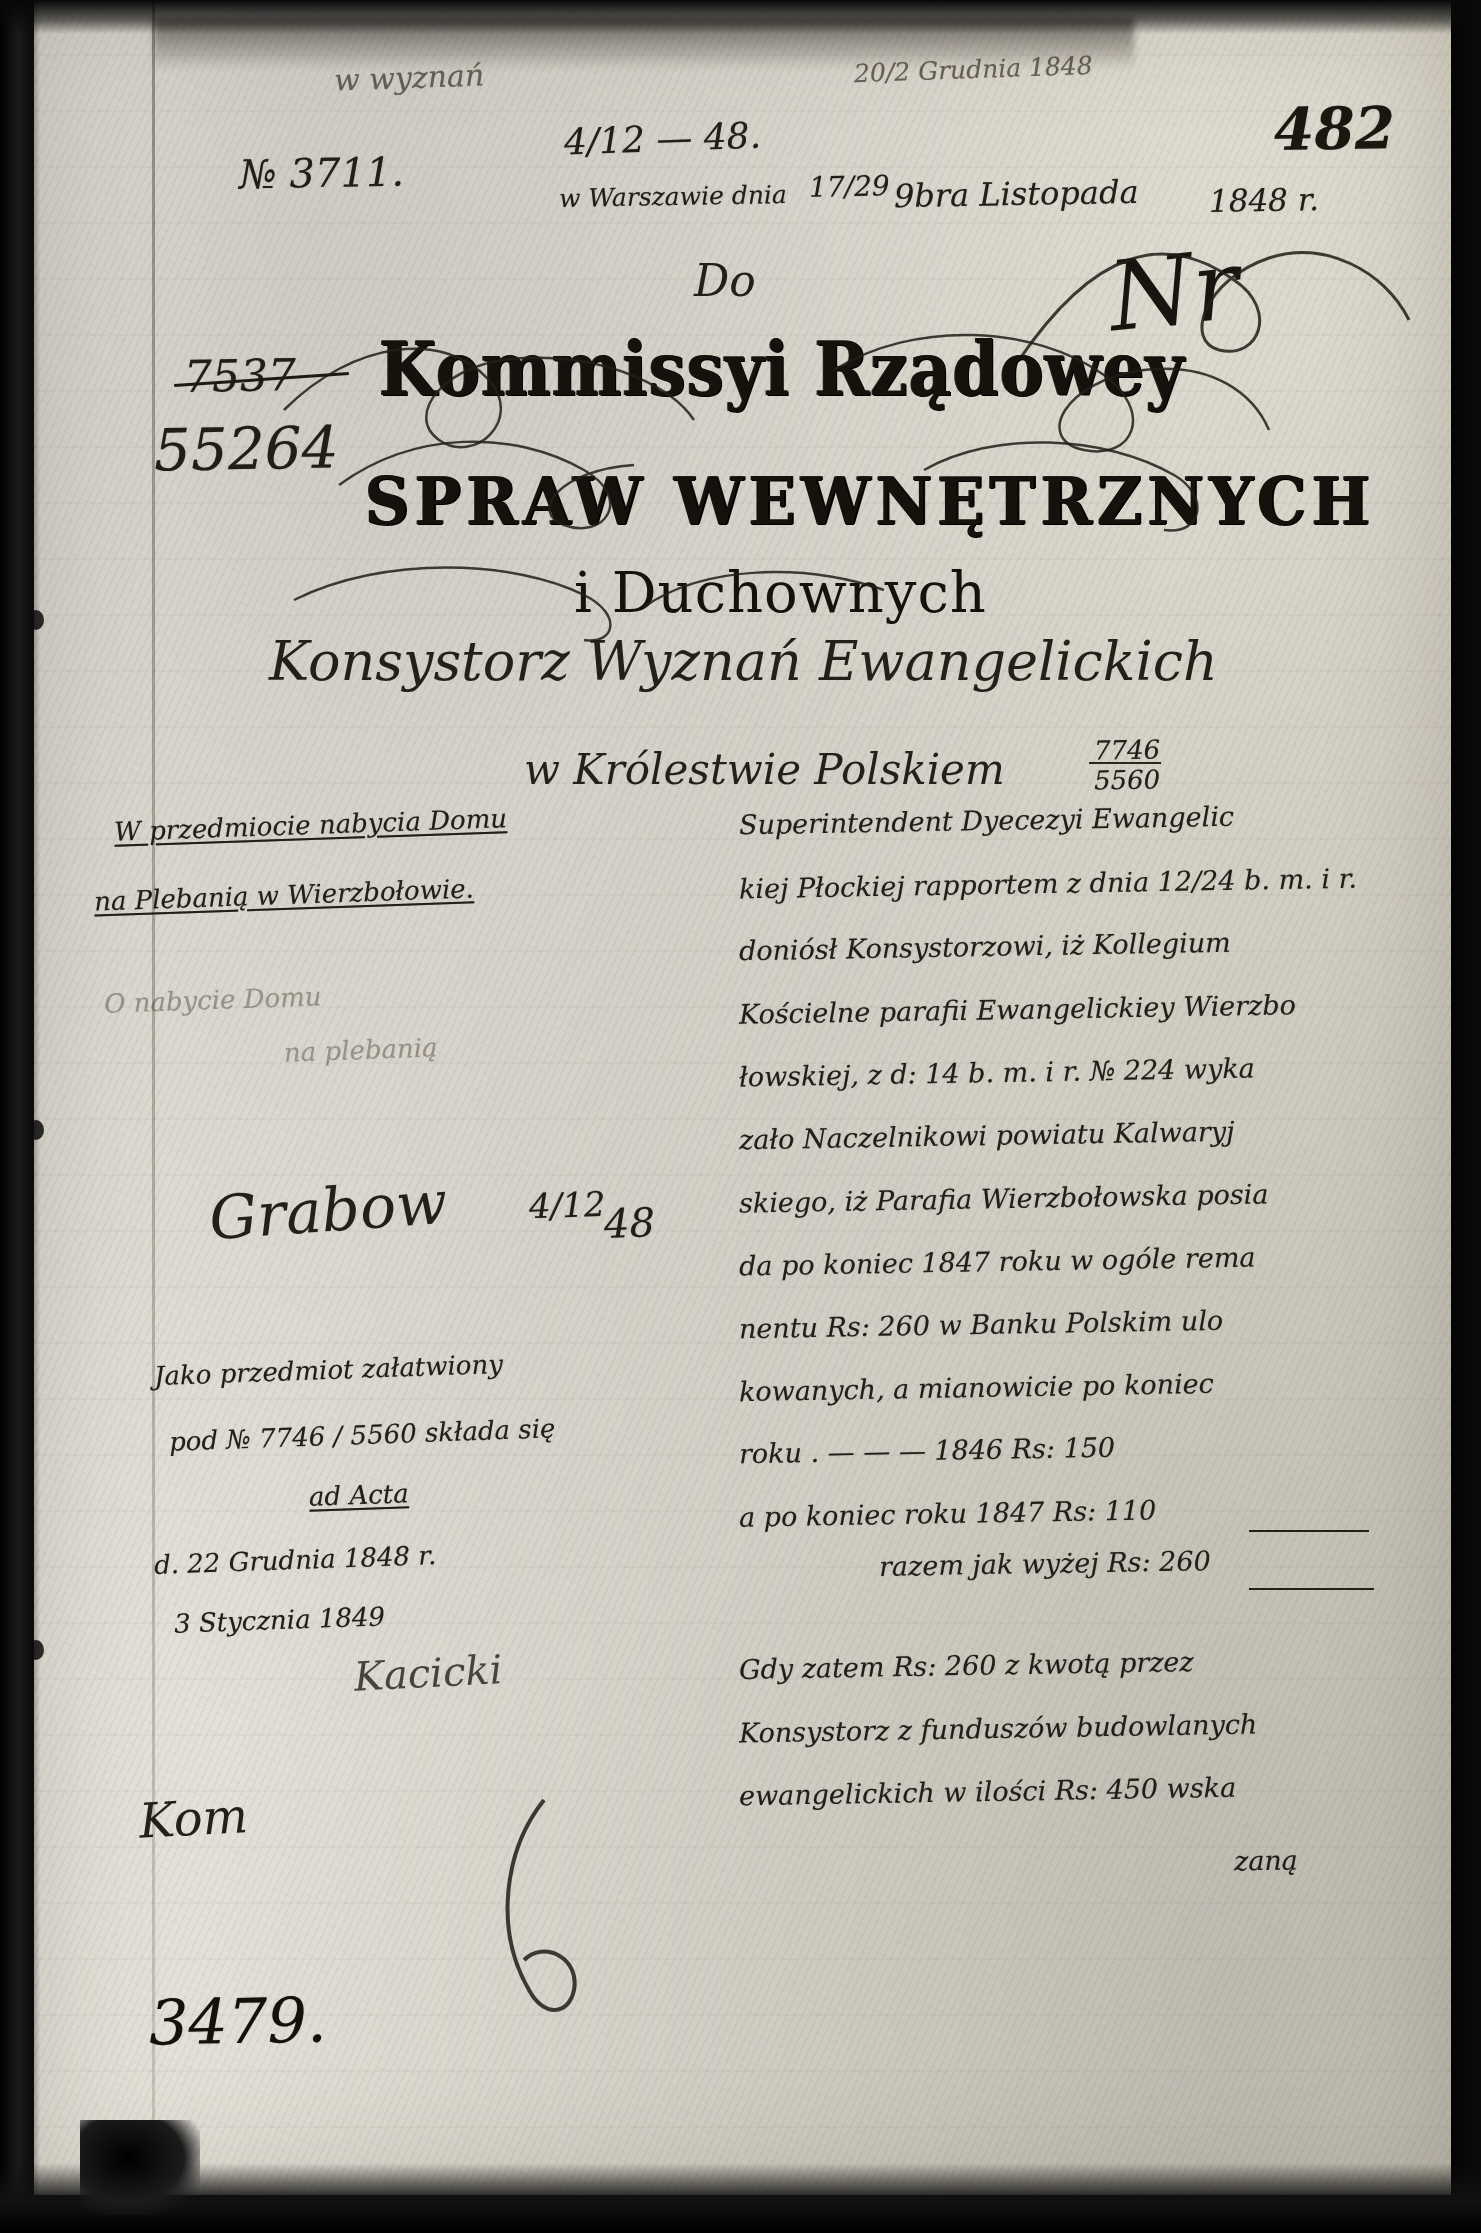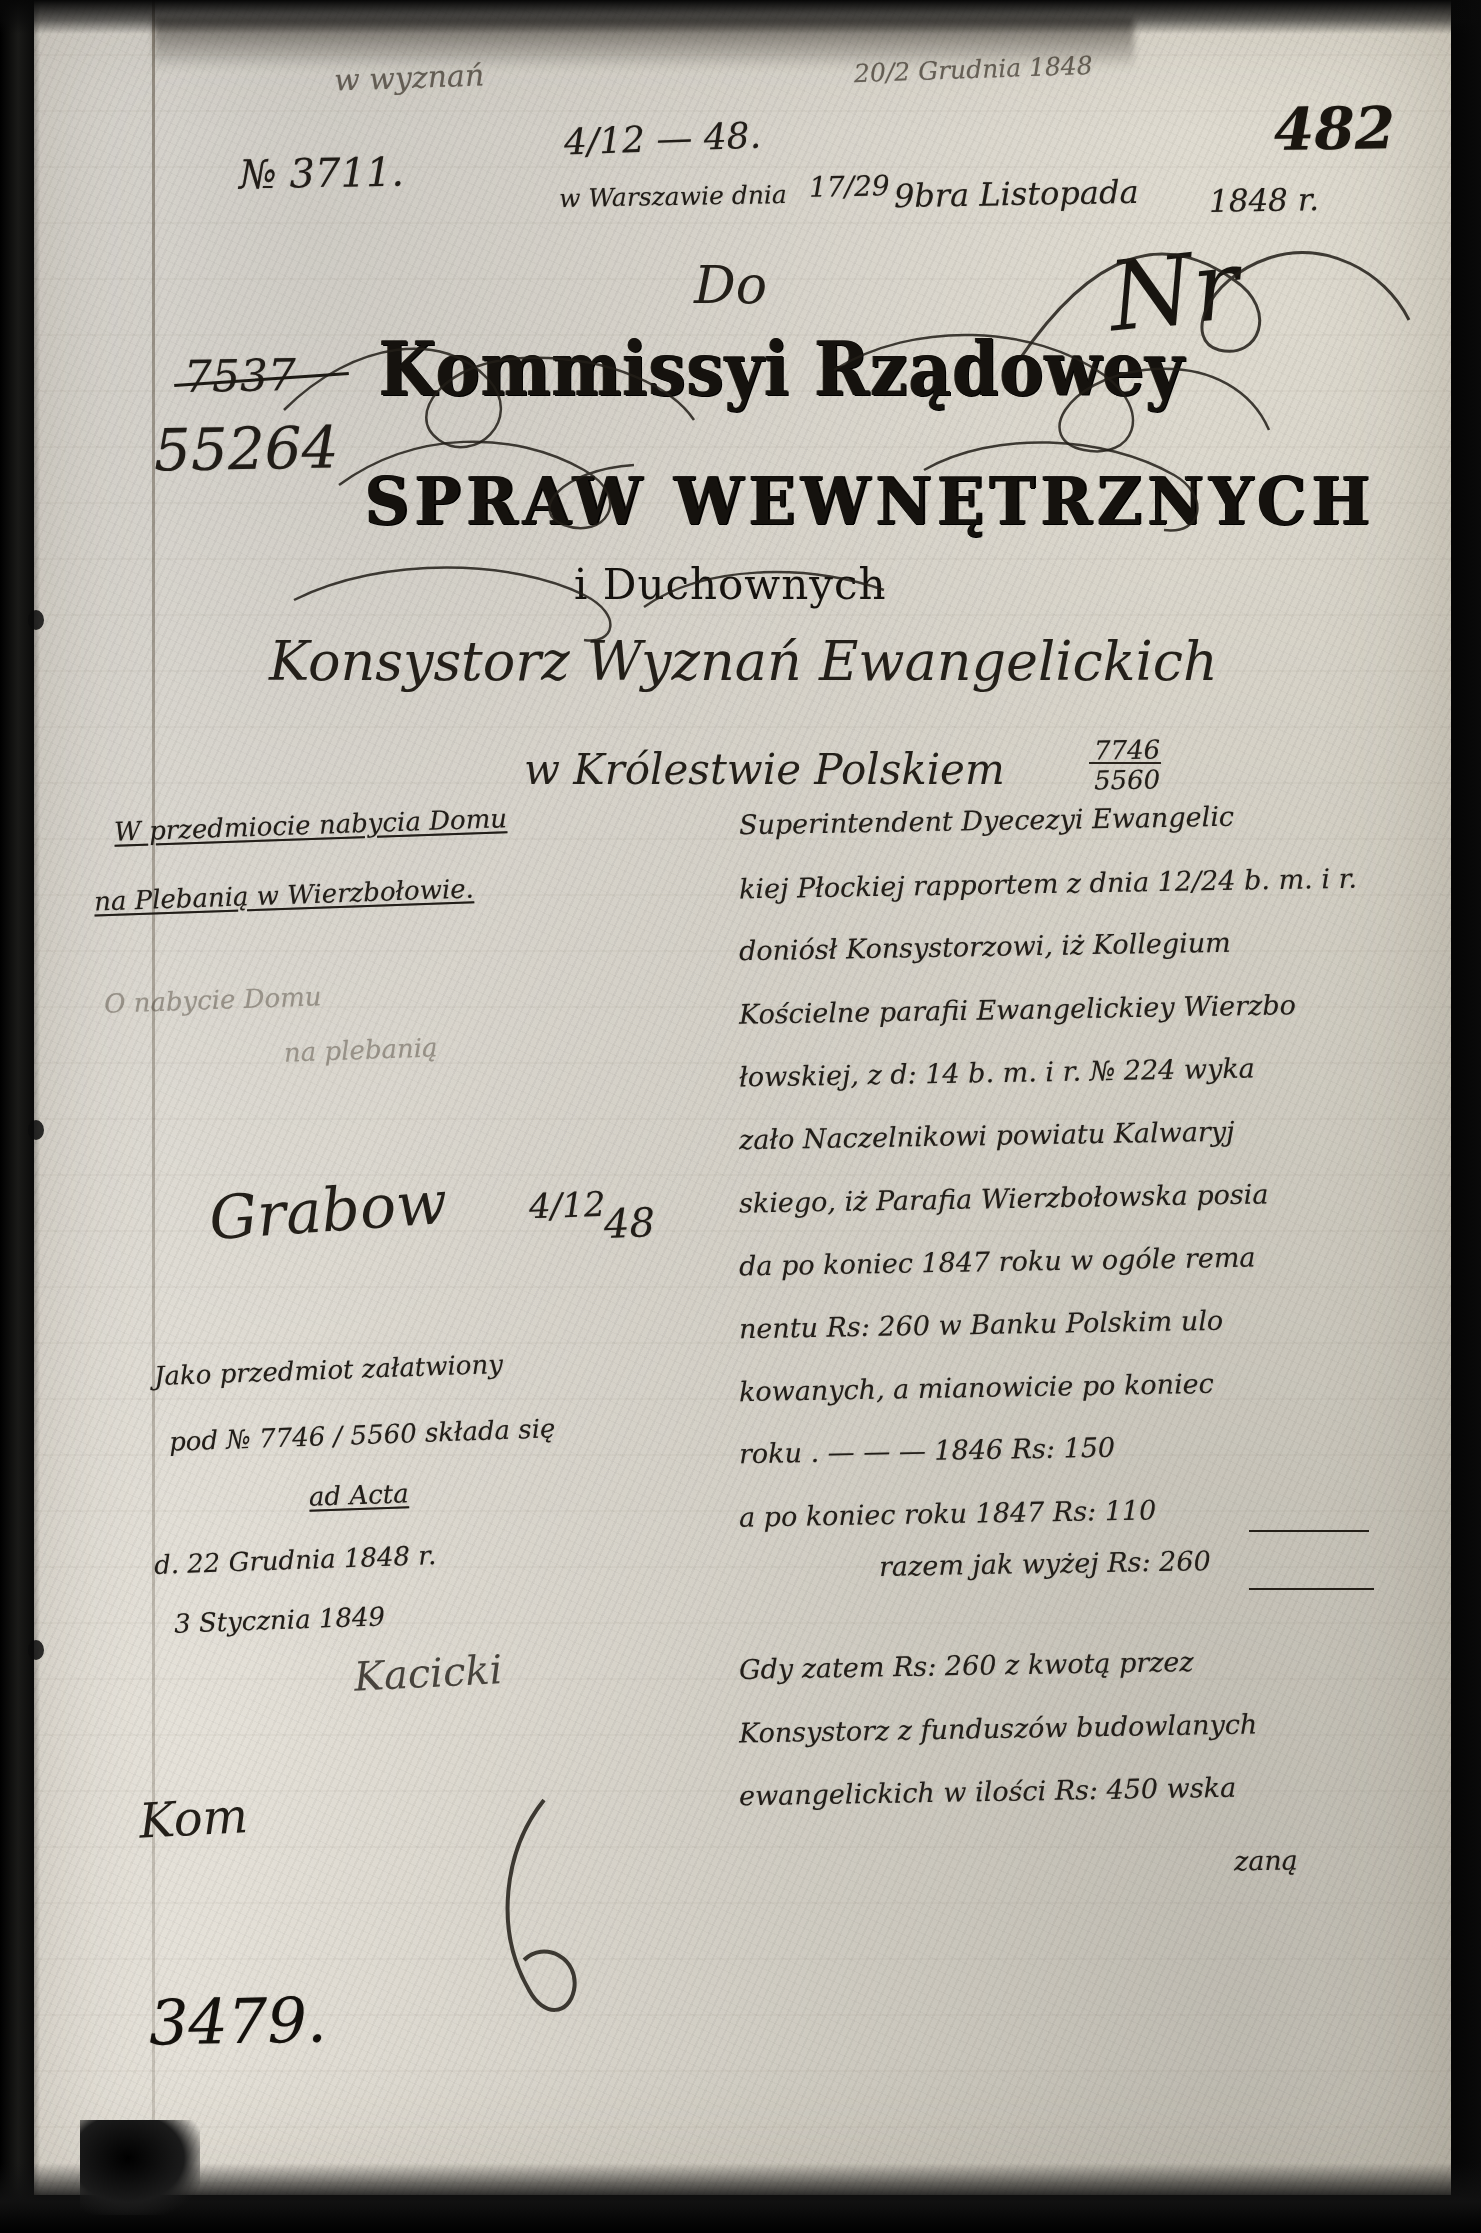--- a/index.html
+++ b/index.html
@@ -138,21 +138,21 @@
   }
   .headline-2 {
     left: 330px; top: 465px;
     font-size: 62px;
     letter-spacing: 5px;
     transform: scaleY(1.05);
     text-shadow: 1px 1px 0 #000, 2px 0 0 #120f0b;
   }
   .headline-3 {
     left: 540px; top: 560px;
-    font-size: 42px;
+    font-size: 56px;
     font-weight: normal;
     font-family: "DejaVu Serif", serif;
   }
   .flourish {
     position: absolute;
     stroke: #221e18;
     fill: none;
     pointer-events: none;
     opacity: .85;
   }
@@ -189,21 +189,21 @@
     <div class="hw rot-n2" style="left:530px; top:118px; font-size:36px;">4/12 — 48.</div>
 
     <div class="hw rot-n1" style="left:525px; top:182px; font-size:25px;">w Warszawie dnia</div>
 
     <div class="hw rot-n1" style="left:775px; top:170px; font-size:28px;">17/29</div>
 
     <div class="hw rot-n1" style="left:860px; top:175px; font-size:32px;">9bra Listopada</div>
 
     <div class="hw rot-n1" style="left:1175px; top:182px; font-size:31px;">1848 r.</div>
 
-    <div class="script-big" style="left:660px; top:255px; font-size:52px;">Do</div>
+    <div class="script-big" style="left:660px; top:255px; font-size:44px;">Do</div>
 
     <div class="script-big" style="left:1075px; top:235px; font-size:96px; transform:rotate(-6deg); color:#181510;">Nr</div>
     <svg class="flourish" style="left:970px; top:210px;" width="420" height="180" viewBox="0 0 420 180">
       <path d="M15,150 C90,40 160,20 230,70 C275,100 255,150 215,140 C180,131 200,70 265,48 C320,30 380,60 405,110" stroke-width="3"></path>
     </svg>
 
     <div class="fraktur headline-1">Kommissyi Rządowey</div>
     <div class="fraktur headline-2">SPRAW WEWNĘTRZNYCH</div>
     <div class="fraktur headline-3">i Duchownych</div>
 

